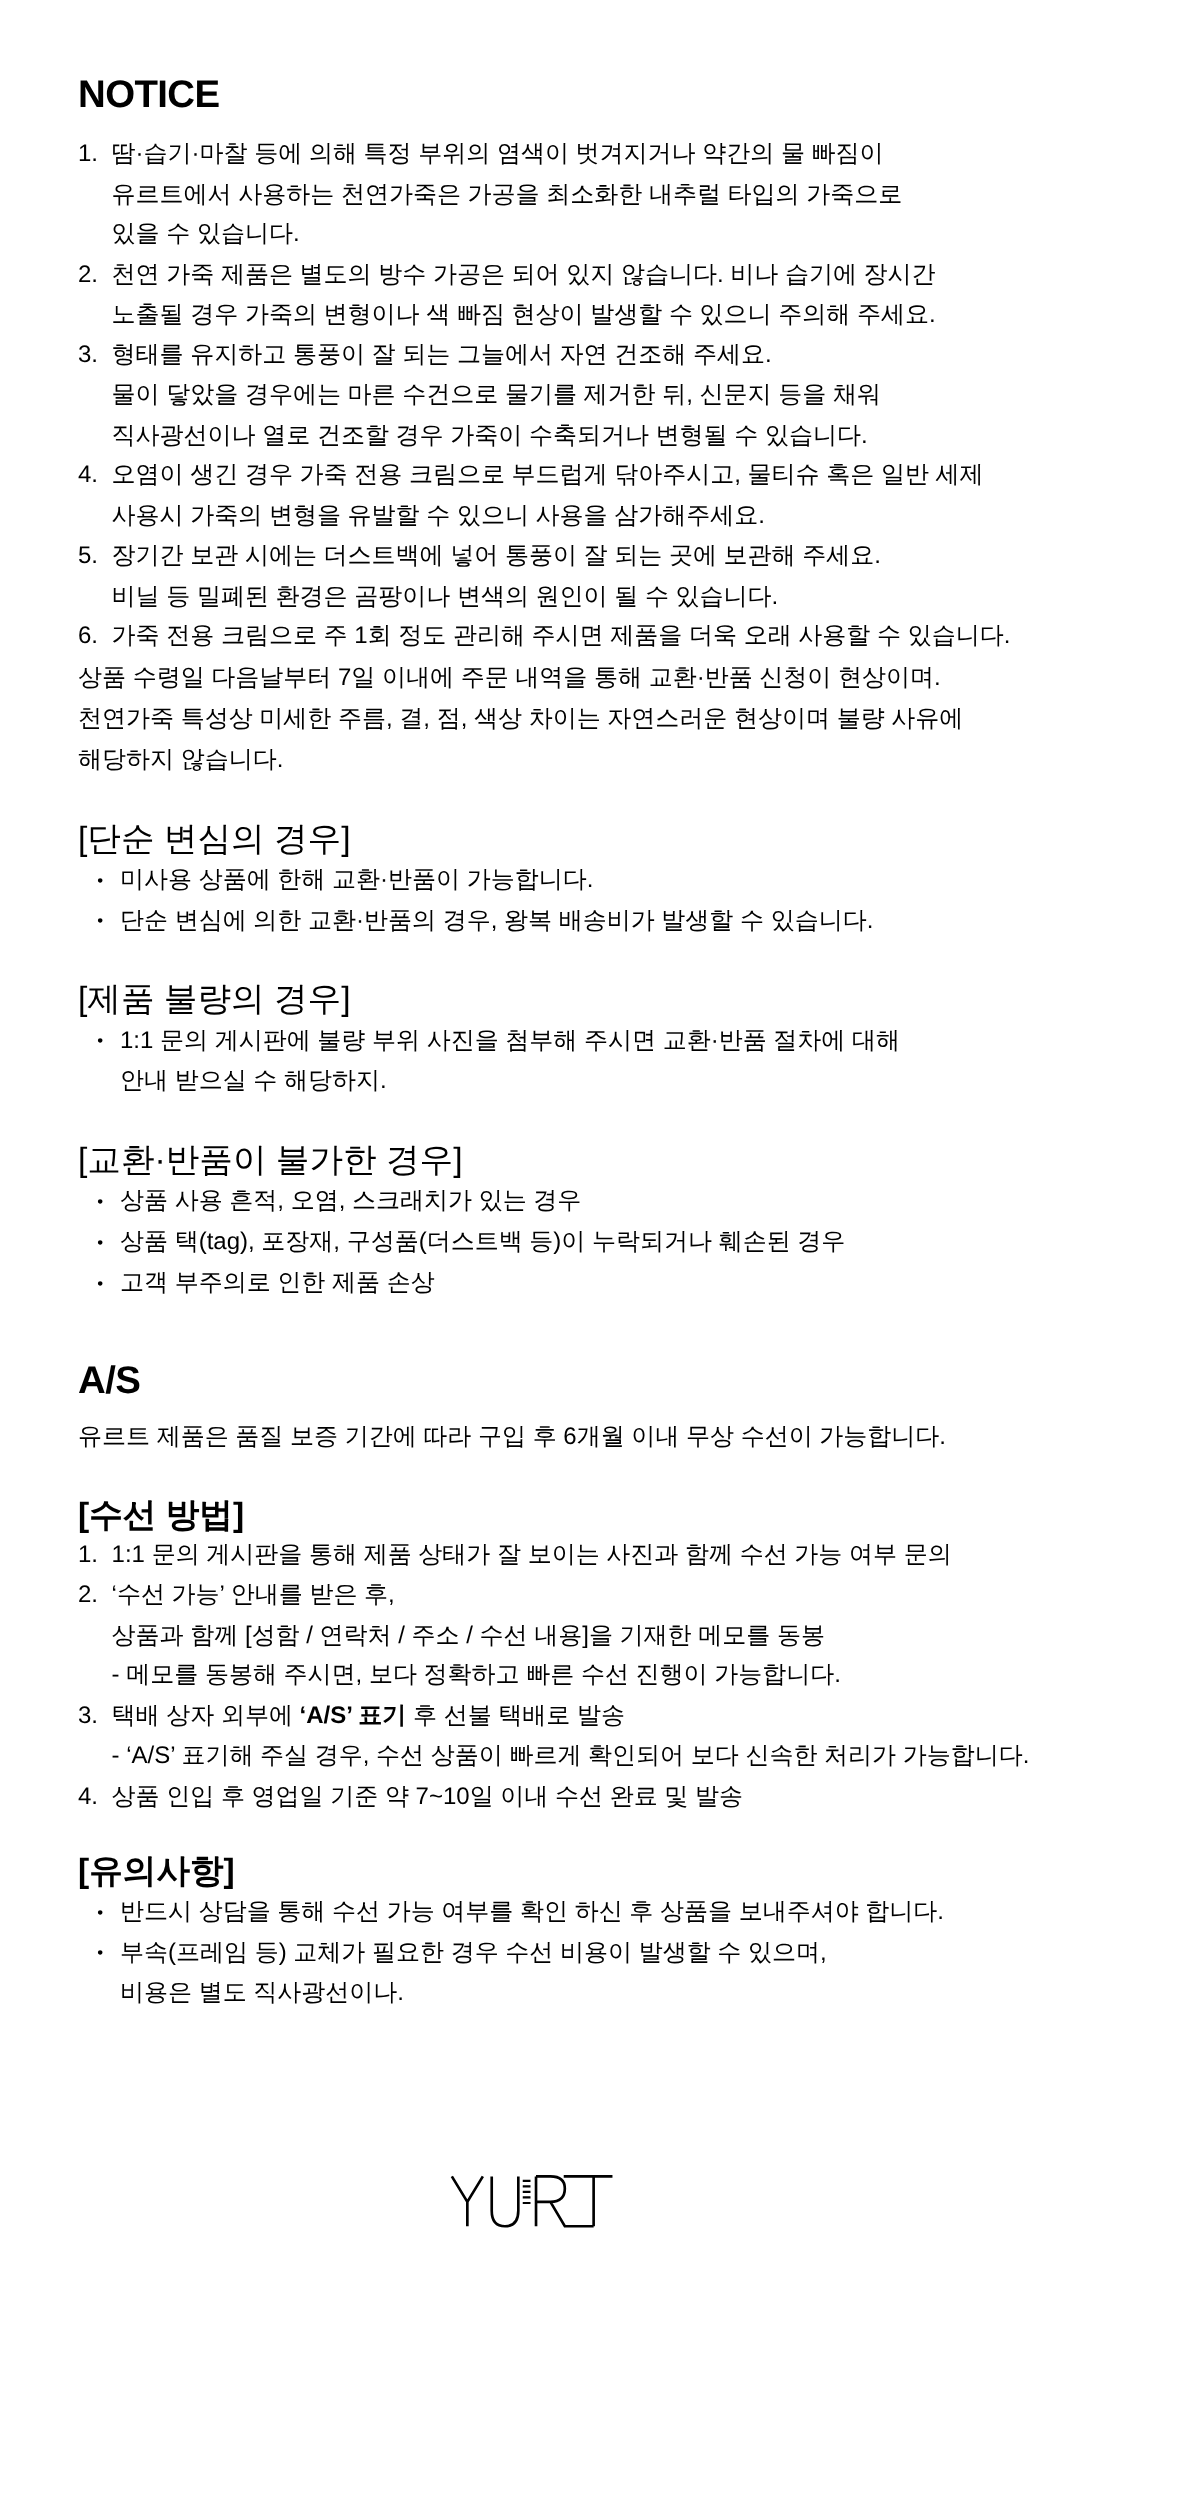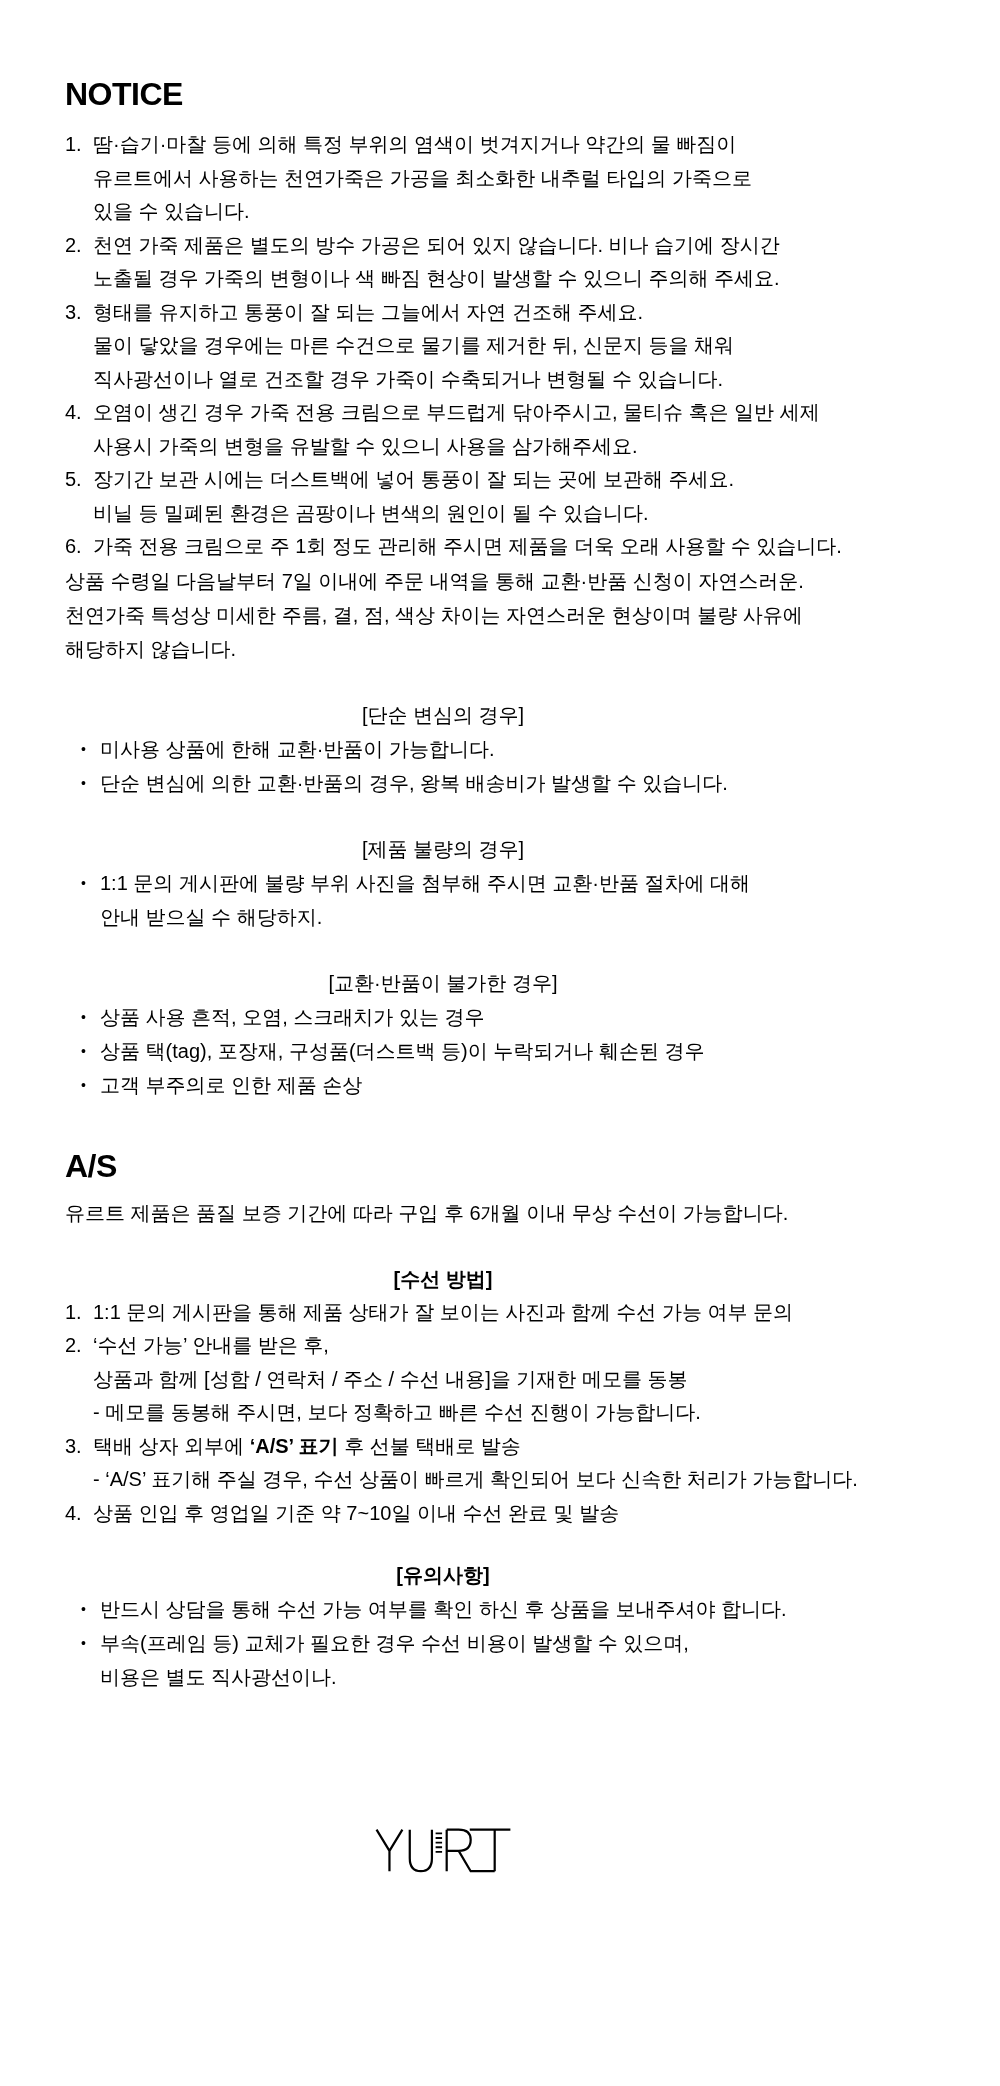--- a/index.html
+++ b/index.html
@@ -1,37 +1,37 @@
 <!DOCTYPE html>
 <html lang="ko"><head>
 <meta charset="utf-8">
 <style>
   html, body { margin:0; padding:0; }
   body {
     width:1000px; height:2086px; overflow:hidden;
     background:#ffffff; color:#000000;
     font-family:"Liberation Sans","DejaVu Sans",sans-serif;
   }
-  .page { box-sizing:border-box; width:876px; padding:76px 55px 0 65px; }
+  .page { box-sizing:border-box; width:876px; padding:60px 55px 0 65px; }
 
   .sec-title {
     font-size:32px; font-weight:700; letter-spacing:-0.5px;
     line-height:36px; margin:0 0 16px 0;
   }
   .as-title { line-height:40px; margin:44px 0 10px 0; }
   .refund-title { margin-top:48px; margin-bottom:14px; }
 
   .numlist { list-style:none; margin:0; padding:0; font-size:20px; line-height:33.5px; }
   .numitem { display:flex; }
   .marker { flex:0 0 28px; }
   .itemtext { display:block; }
   .ln { display:block; white-space:nowrap; }
 
   .para { font-size:20px; line-height:34px; margin:0; }
-  .group-header { font-size:20px; line-height:34px; margin:32px 0 0 0;text-align:center; }
+  .group-header { font-size:28px; line-height:34px; margin:32px 0 0 0; }
   .bold { font-weight:700; }
 
   .bullets { list-style:none; margin:0; padding:0 0 0 16px; font-size:20px; line-height:34px; }
   .bullet-item { display:flex; }
   .bullet-marker { flex:0 0 19px; font-size:14px; }
 
   .method-list { margin-top:0; }
 
   .logo-wrap { margin-top:132px; text-align:center; }
   .logo-wrap svg { display:inline-block; }
@@ -89,21 +89,21 @@
         <span class="marker">6.</span>
         <span class="itemtext">
           <span class="ln">가죽 전용 크림으로 주 1회 정도 관리해 주시면 제품을 더욱 오래 사용할 수 있습니다.</span>
         </span>
       </li>
     </ol>
   </section>
 
   <section>
     <div class="para">
-      <span class="ln">상품 수령일 다음날부터 7일 이내에 주문 내역을 통해 교환·반품 신청이 자연스러운.</span>
+      <span class="ln">상품 수령일 다음날부터 7일 이내에 주문 내역을 통해 교환·반품 신청이 현상이며.</span>
       <span class="ln">천연가죽 특성상 미세한 주름, 결, 점, 색상 차이는 자연스러운 현상이며 불량 사유에</span>
       <span class="ln">해당하지 않습니다.</span>
     </div>
 
     <div>
       <p class="group-header">[단순 변심의 경우]</p>
       <ul class="bullets">
         <li class="bullet-item">
           <span class="bullet-marker">•</span>
           <span class="itemtext">

